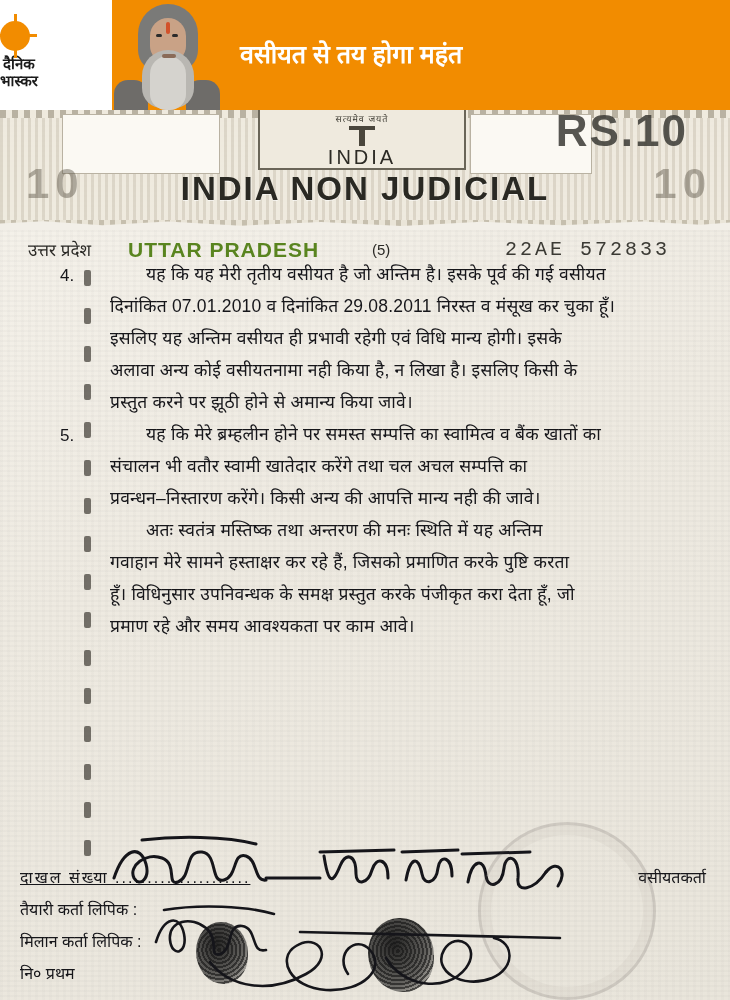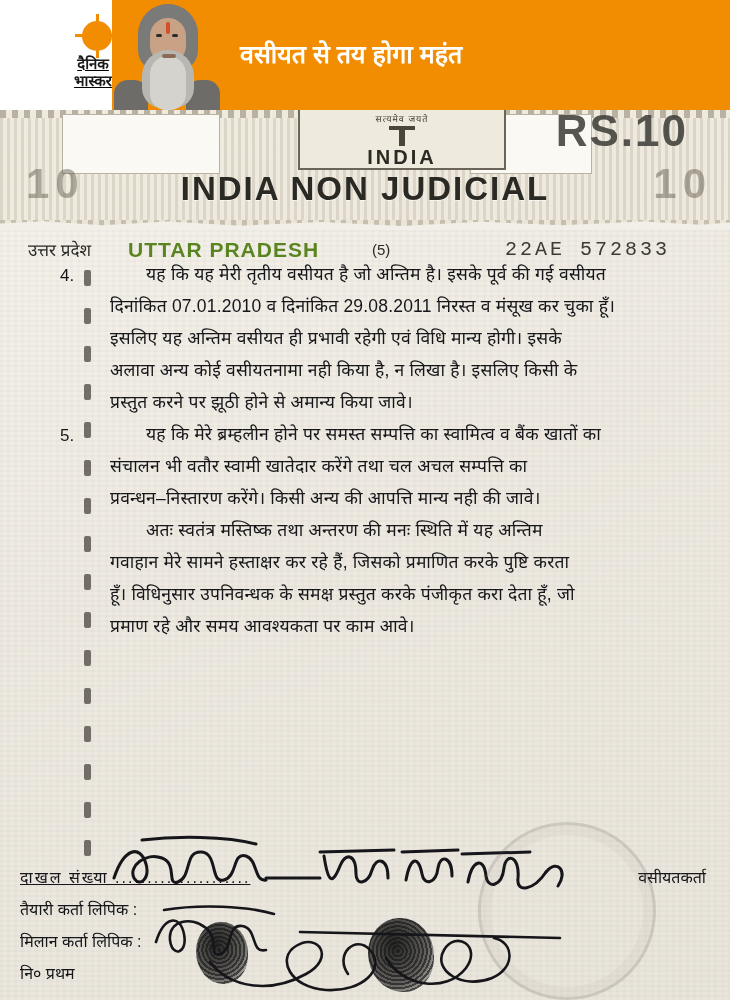--- a/index.html
+++ b/index.html
@@ -31,24 +31,23 @@
     display: flex;
     align-items: stretch;
     overflow: hidden;
   }
   .logo-box {
     width: 112px;
     height: 110px;
     background: #ffffff;
     display: flex;
     flex-direction: column;
-    align-items: flex-end;
+    align-items: flex-start;
     justify-content: center;
     flex: 0 0 auto;
-    text-decoration: underline;
   }
   .logo-sun {
     width: 30px; height: 30px;
     border-radius: 50%;
     background: #f28c00;
     margin-bottom: 5px;
     position: relative;
   }
   .logo-sun::before, .logo-sun::after {
     content: "";
@@ -213,34 +212,33 @@
   .emblem-box {
     position: absolute;
     left: 258px; top: -2px;
     width: 208px; height: 62px;
     background: #efeade;
     border: 2px solid #6a6558;
     border-top: none;
     text-align: center;
     box-sizing: border-box;
     padding-top: 4px;
-    margin-left: 40px;
   }
   .emblem-hindi {
     font-size: 9px; color: #3a3830; letter-spacing: 1px;
   }
   .emblem-pillar {
     width: 26px; height: 20px;
     margin: 1px auto 0;
     background:
       linear-gradient(180deg, #4a463c 0 4px, transparent 4px),
       linear-gradient(90deg, transparent 0 10px, #4a463c 10px 16px, transparent 16px);
   }
   .emblem-india {
-    font-size: 20px; font-weight: bold; color: #2c2a24; letter-spacing: 3px;
+    font-size: 20px; font-weight: normal; color: #2c2a24; letter-spacing: 3px;
   }
   .white-panel {
     position: absolute;
     left: 62px; top: 4px;
     width: 156px; height: 58px;
     background: #fbf9f3;
     border: 1px solid #b9b2a2;
   }
   .white-panel2 {
     position: absolute;

